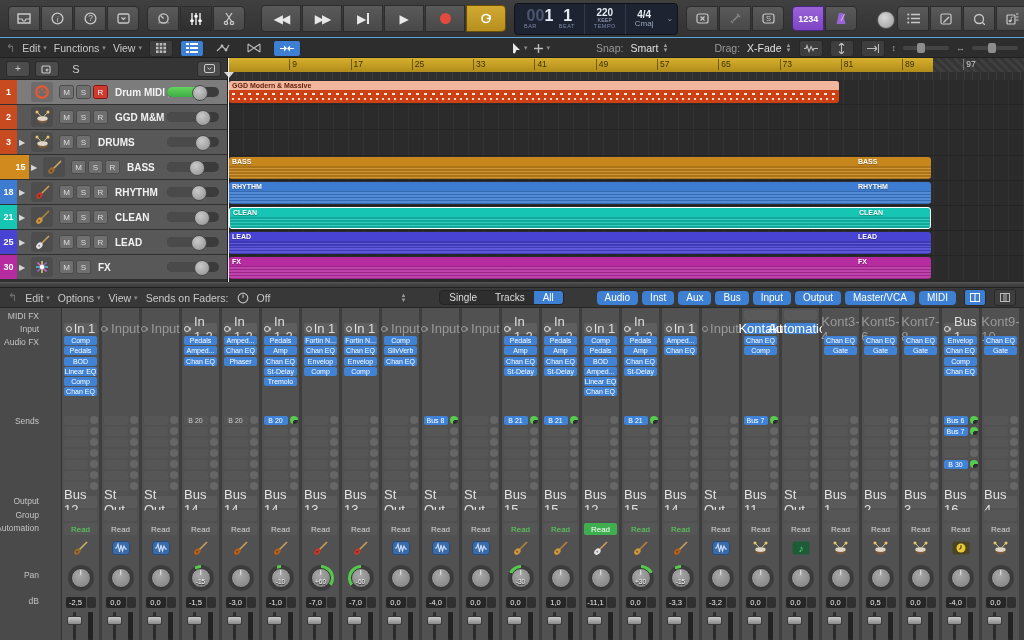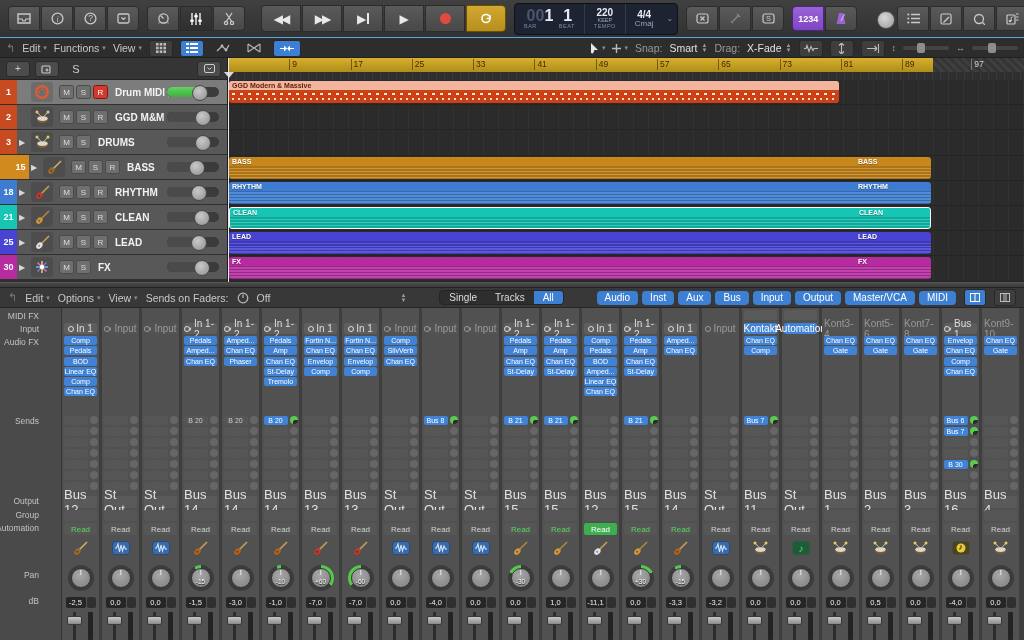--- a/index.html
+++ b/index.html
@@ -28,21 +28,21 @@
   .vslider{width:118px;height:8px;background:#2a2d2a;border-radius:4px;position:relative;margin:0 4px;}
   .vslider .vfill{position:absolute;left:0;top:0;bottom:0;width:58%;background:#4a4f4a;border-radius:4px;}
   .vslider .vthumb{position:absolute;left:55%;top:-4px;width:16px;height:16px;border-radius:50%;background:radial-gradient(circle at 40% 35%,#d8d8d8,#9a9a9a);border:1px solid #555;}
   .sp{flex:1}
   
   .ttb{position:absolute;left:0;top:39px;width:1024px;height:19px;background:#2d2d2d;border-bottom:1px solid #1f1f1f;display:flex;align-items:center;padding:0 6px;box-sizing:border-box;gap:7px;font-size:10.5px;color:#c8c8c8;}
   .menu{display:flex;align-items:center;gap:3px;}
   .chev{font-size:7px;color:#8a8a8a;}
   .mini{width:22px;height:15px;background:#3e3e3e;border:1px solid #282828;border-radius:3px;display:flex;align-items:center;justify-content:center;color:#bbb;}
   .mini.on{background:#3d7fd2;color:#fff;}
-  .snaplab{color:#9a9a9a;}
+  .snaplab{color:#9a9a9a;margin-left:39px;}
   .snapval{display:flex;align-items:center;gap:4px;color:#e0e0e0;}
   .stepper{font-size:6px;line-height:5px;color:#9a9a9a;display:flex;flex-direction:column;}
   .zslider{width:46px;height:4px;background:#444;border-radius:2px;position:relative;}
   .zslider i{position:absolute;top:-3px;width:8px;height:10px;background:#8d8d8d;border-radius:2px;}
   
   .tracklist{position:absolute;left:0;top:58px;width:228px;height:224px;background:#303030;border-right:1px solid #1d1d1d;box-sizing:border-box;}
   .tl-head{height:21px;background:#353535;border-bottom:1px solid #242424;display:flex;align-items:center;gap:5px;padding:0 6px;}
   .tl-btn{width:22px;height:14px;background:#4c4c4c;border:1px solid #2a2a2a;border-radius:3px;color:#ccc;font-size:10px;display:flex;align-items:center;justify-content:center;}
   .trow{height:24px;margin-bottom:1px;background:#585858;display:flex;align-items:center;position:relative;}
   .trow.sel{background:#7c7c7c;}
@@ -55,21 +55,21 @@
   .tname{font-size:10px;font-weight:bold;color:#f2f2f2;margin-left:7px;white-space:nowrap;}
   .tsuffix{font-size:9px;color:#9a9a9a;font-weight:normal;}
   .tslider{position:absolute;right:8px;width:52px;height:10px;background:#3b3b3b;border-radius:5px;}
   .tslider .fill{position:absolute;left:0;top:0;bottom:0;border-radius:5px;background:#4a4a4a;}
   .tslider.green .fill{background:linear-gradient(#62d45e,#3fae44);}
   .tslider .th{position:absolute;top:-2px;width:14px;height:14px;border-radius:50%;background:radial-gradient(circle at 40% 35%,#c9c9c9,#8e8e8e);border:1px solid #4a4a4a;}
   
   .ruler{position:absolute;left:228px;top:58px;width:796px;height:14px;background:#3a3a3a;background-image:repeating-linear-gradient(45deg,#3f3f3f 0 3px,#353535 3px 6px);overflow:hidden;}
   .cycleband{position:absolute;left:0;top:0;height:14px;width:705px;background:linear-gradient(#d7b02e,#b08d1a);border-bottom:1px solid #7a6210;}
   .tick{position:absolute;top:1px;font-size:8.5px;color:#3c2f02;border-left:1px solid rgba(60,47,2,.6);padding-left:2px;line-height:11px;}
-  .tick.dim{color:#cfcfcf;border-left-color:#777;margin-left:8px;}
+  .tick.dim{color:#cfcfcf;border-left-color:#777;}
   .beatstrip{position:absolute;left:228px;top:72px;width:796px;height:8px;background:#2f2f2f;background-image:repeating-linear-gradient(90deg,#3a3a3a 0 1px,transparent 1px 8px);border-bottom:1px solid #222;}
   .lanes{position:absolute;left:228px;top:80px;width:796px;height:202px;background:#2b2b2b;background-image:repeating-linear-gradient(90deg,#323232 0 1px,transparent 1px 15px);}
   .lane{height:24.2px;border-bottom:1px solid #242424;}
   .region{position:absolute;left:1px;height:22px;border-radius:3px;overflow:hidden;box-sizing:border-box;}
   .region .rname{position:absolute;left:3px;top:1px;font-size:7px;font-weight:bold;color:#fff;text-shadow:0 1px 1px rgba(0,0,0,.35);}
   .region .rname.right{left:629px;}
   .region.selected{border:1.5px solid #fff;}
   .rstripes{position:absolute;left:0;right:0;top:9px;bottom:0;background:repeating-linear-gradient(180deg,rgba(0,0,0,.18) 0 1.5px,rgba(255,255,255,.14) 1.5px 3px);opacity:.8;}
   .midihead{position:absolute;left:0;right:0;top:0;height:9px;background:#f2b59d;}
   .midihead .rname{color:#5e1d07;text-shadow:none;}
@@ -99,21 +99,21 @@
   .s-fx{height:62px;margin-top:2px;}
   .s-sends{height:77px;margin-top:17px;}
   .s-out{height:12px;margin-top:4px;}
   .s-group{height:11px;margin-top:2px;}
   .s-auto{height:12px;margin-top:2px;}
   .s-icon{height:22px;margin-top:2px;justify-content:center;}
   .s-pan{height:30px;margin-top:4px;justify-content:center;}
   .s-db{height:12px;margin-top:3px;flex-direction:row;gap:1px;justify-content:center;}
   .s-fader{flex:1;margin-top:2px;position:relative;width:33px;}
   .slotbox{width:33px;height:10px;border-radius:2px;background:#5a5a5a;box-sizing:border-box;}
-  .inbtn{width:33px;height:11px;border-radius:2px;background:#5e5e5e;color:#dedede;font-size:10px;display:flex;align-items:center;justify-content:center;gap:2px;box-sizing:border-box;}
+  .inbtn{width:33px;height:11px;border-radius:2px;background:#5e5e5e;color:#dedede;font-size:13px;display:flex;align-items:center;justify-content:center;gap:2px;box-sizing:border-box;}
   .inbtn.dim{color:#999;background:#535353;}
   .inbtn.blue{background:#3f82d6;color:#fff;}
   .cir{width:6px;height:6px;border:1px solid currentColor;border-radius:50%;box-sizing:border-box;flex:none;}
   .cir.st{box-shadow:2px 0 0 -1px currentColor;margin-right:2px;}
   .fxb{width:33px;height:9px;margin-bottom:1.3px;border-radius:2px;background:#3f82d6;color:#fff;font-size:7px;line-height:9px;text-align:center;overflow:hidden;white-space:nowrap;flex:none;}
   .sendrow{display:flex;align-items:center;gap:2px;height:10px;margin-bottom:1px;flex:none;}
   .sendlab{width:24px;height:9px;border-radius:2px;background:#565656;font-size:7px;line-height:9px;text-align:center;color:#ccc;overflow:hidden;}
   .sendlab.on{background:#3f82d6;color:#fff;}
   .sknob{width:8px;height:8px;border-radius:50%;background:#666;flex:none;}
   .sknob.g{background:conic-gradient(from 200deg,#57cb4f 0 250deg,#2e2e2e 0);}

